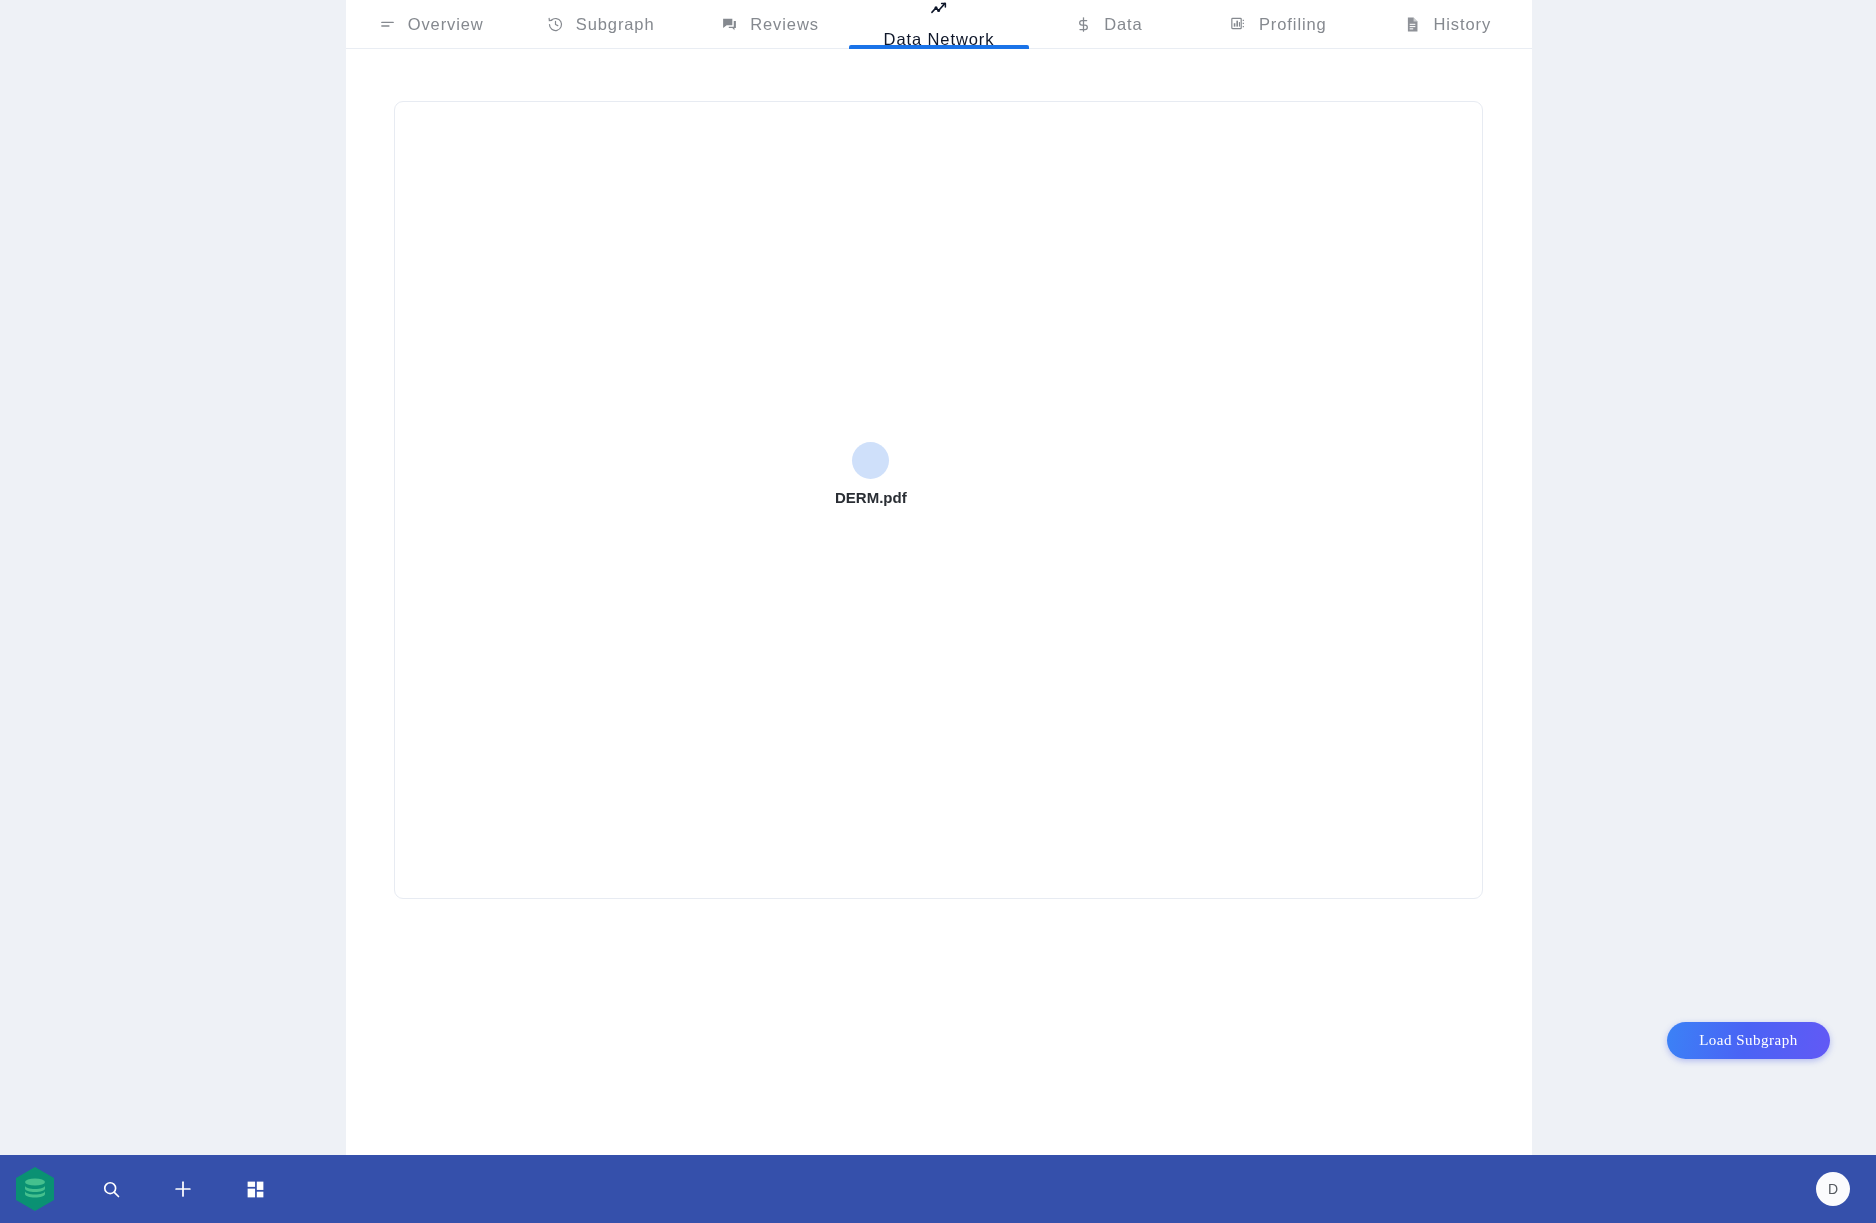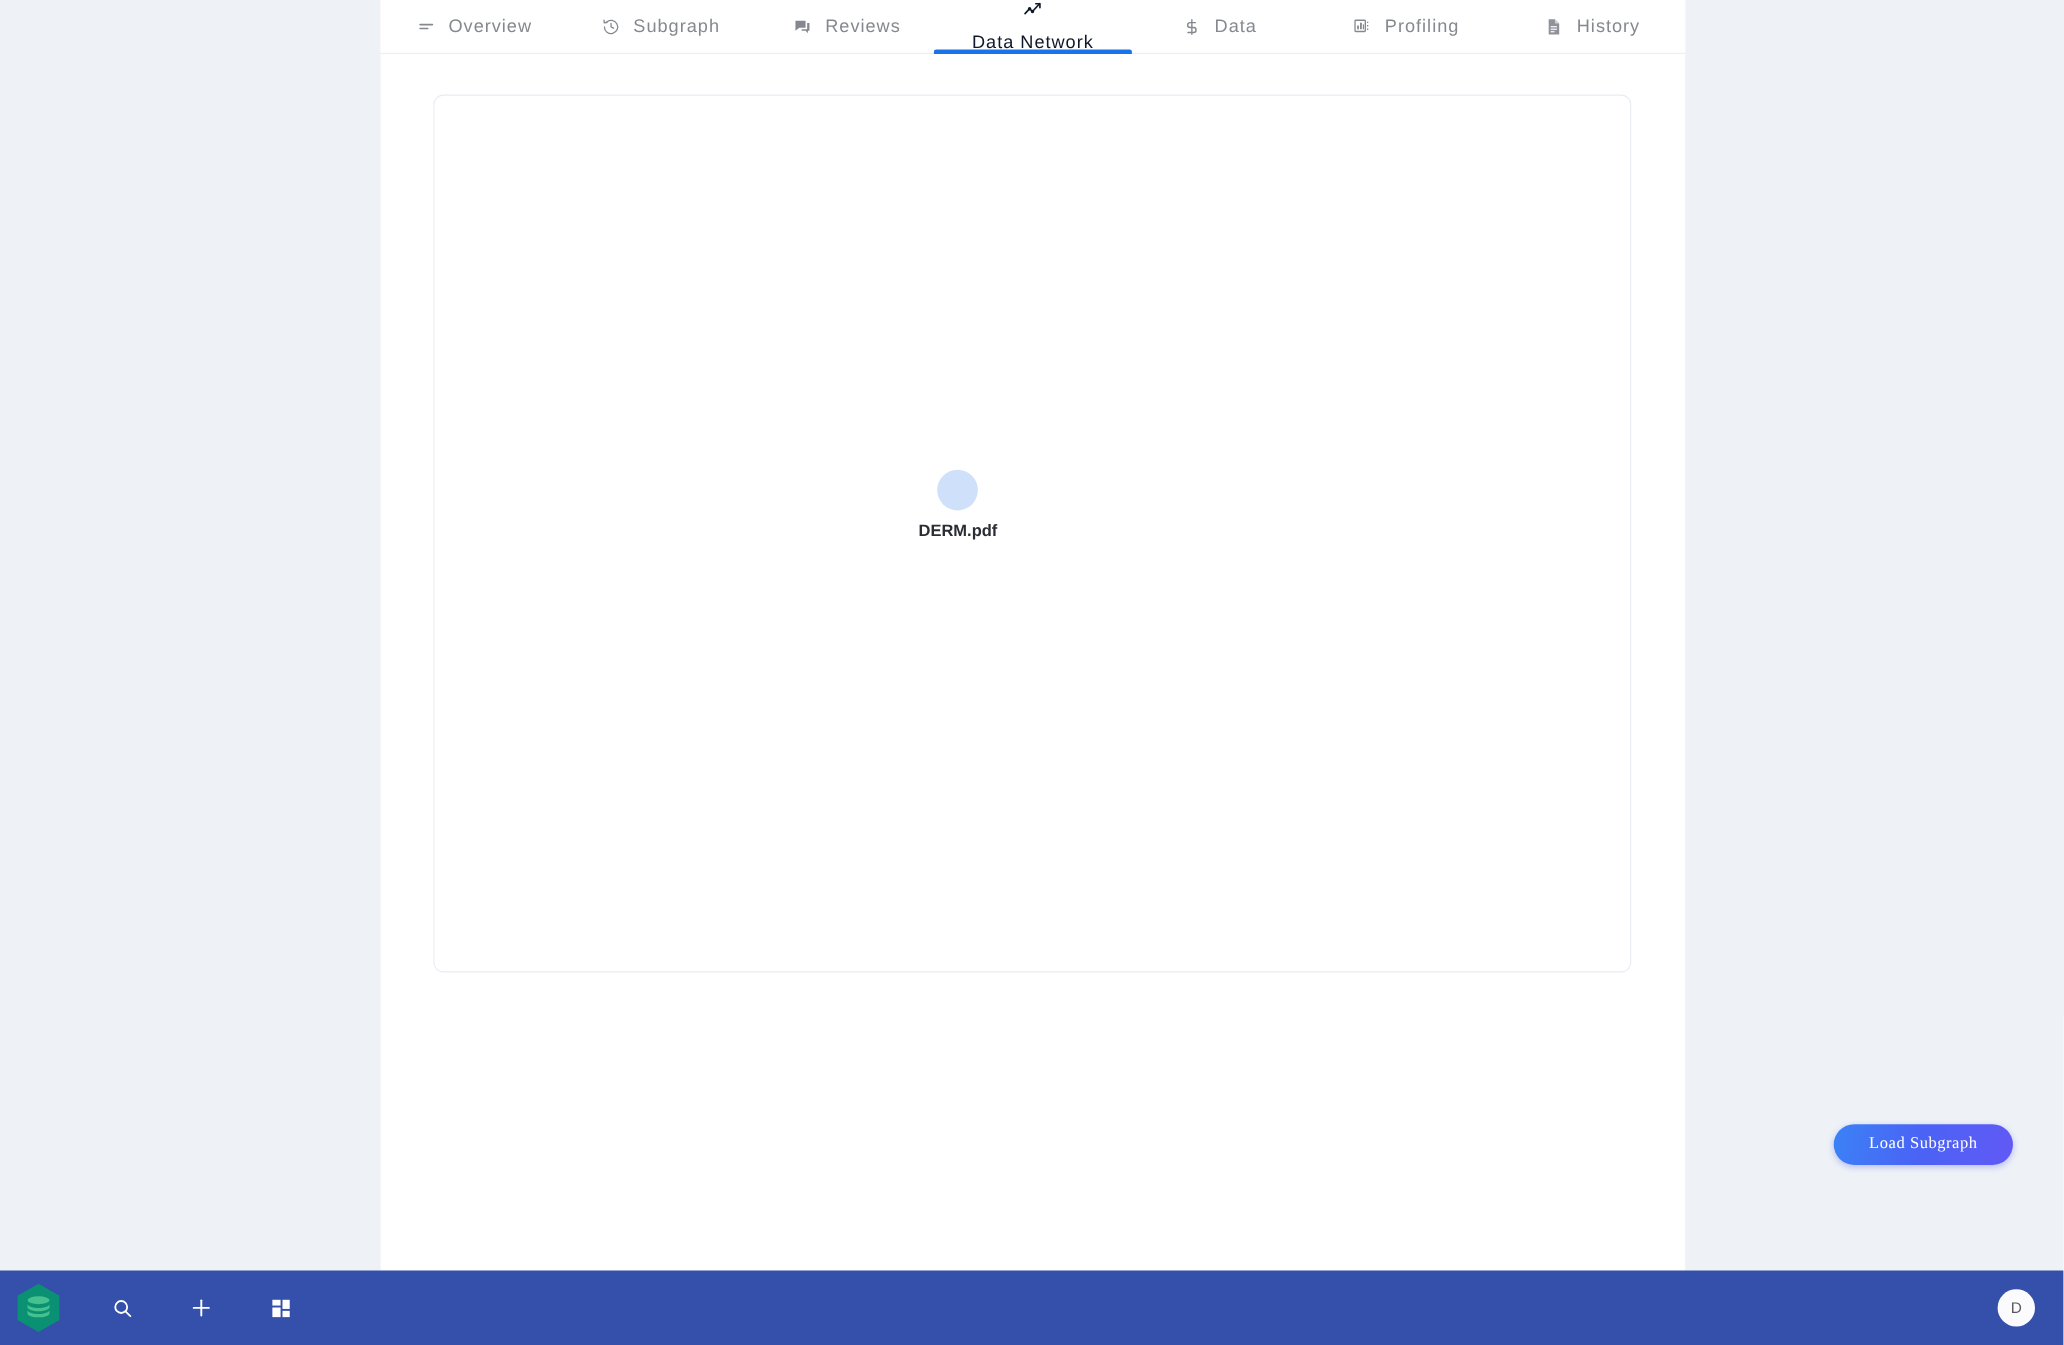--- a/index.html
+++ b/index.html
@@ -74,21 +74,21 @@
     width: 19px;
     height: 19px;
     flex: none;
   }
   .tab-icon svg { display: block; }
 
   
   #graph-card {
     position: absolute;
     left: 48px;
-    top: 86px;
+    top: 101px;
     width: 1089px;
     height: 798px;
     background: #ffffff;
     border: 1px solid #e7ebf2;
     border-radius: 9px;
   }
 
   #graph-canvas {
     position: absolute;
     inset: 0;

